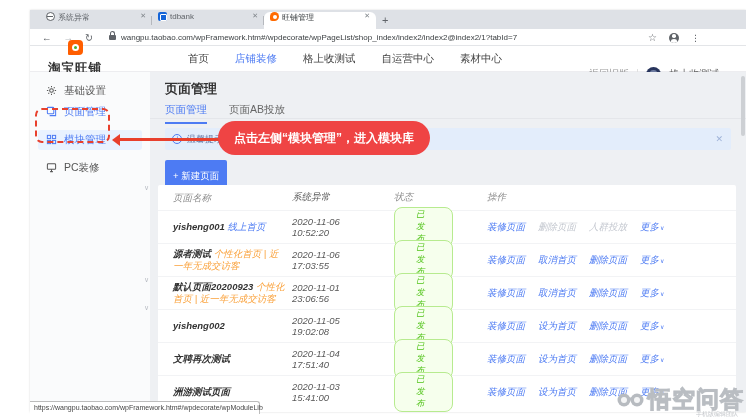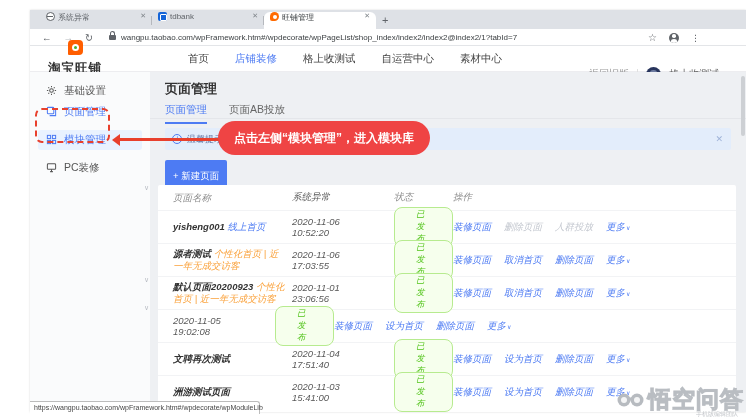--- a/index.html
+++ b/index.html
@@ -75,21 +75,21 @@
   .alert-ico { margin:0 5px 0 7px; width:10px; height:10px; border-radius:50%; border:1px solid #4d7bf3; color:#4d7bf3; font-size:7px; line-height:8px; text-align:center; font-style:italic; flex:none; }
   .alert-close { position:absolute; right:8px; font-size:9px; color:#9fb3d8; }
   .newpage-btn { position:absolute; left:15px; top:88px; height:15px; padding:16px 8px; background:#4d7bf3; color:#fff; font-size:9.5px; border:none; border-radius:2px; display:flex; align-items:center; }
 
   .card { position:absolute; left:8px; top:113px; width:578px; height:227px; background:#fff; border-radius:2px; overflow:hidden;font-style:italic; }
   .thead { display:flex; align-items:center; height:25px; font-size:9.5px; color:#8c8c8c; padding-left:15px; }
   .trow { display:flex; align-items:center; height:33px; border-top:1px solid #f2f3f5; padding-left:15px; font-size:9.5px; }
   .col-name { width:119px; flex:none; line-height:1.25; padding-right:6px; }
   .col-time { width:86px; flex:none; color:#595959; }
   .col-status { width:59px; flex:none;margin-left:16px; }
-  .col-ops { flex:1; display:flex; gap:13px; align-items:center; }
+  .col-ops { flex:1; display:flex; gap:13px; align-items:center;margin-left:34px; }
   .pname { font-weight:bold; color:#333; }
   .plink { color:#4d7bf3; }
   .ptag { color:#faa23c; }
   .badge { display:inline-block; padding:1px 21px; font-size:8.5px; color:#52c41a; background:#f6ffed; border:1px solid #b7eb8f; border-radius:8px; }
   .op { color:#4d7bf3; white-space:nowrap; }
   .op.disabled { color:#c3c7cf; }
   .op .caret { color:inherit; font-size:6px; margin-left:1px; }
 
   .gutter-caret { position:absolute; font-size:7px; color:#b9bdc4; z-index:2; }
   .scrollthumb { position:absolute; right:1px; top:4px; width:4px; height:60px; background:#cdd0d4; border-radius:2px; }
@@ -255,20 +255,21 @@
                 <span class="col-time">2020-11-01 23:06:56</span>
                 <span class="col-status"><span class="badge">已发布</span></span>
                 <span class="col-ops">
                   <a class="op">装修页面</a>
                   <a class="op">取消首页</a>
                   <a class="op">删除页面</a>
                   <a class="op">更多<span class="caret">∨</span></a>
                 </span>
               </div>
               <div class="trow">
+                <span class="col-name"><span class="pname">yisheng002</span></span>
                 <span class="col-time">2020-11-05 19:02:08</span>
                 <span class="col-status"><span class="badge">已发布</span></span>
                 <span class="col-ops">
                   <a class="op">装修页面</a>
                   <a class="op">设为首页</a>
                   <a class="op">删除页面</a>
                   <a class="op">更多<span class="caret">∨</span></a>
                 </span>
               </div>
               <div class="trow">

